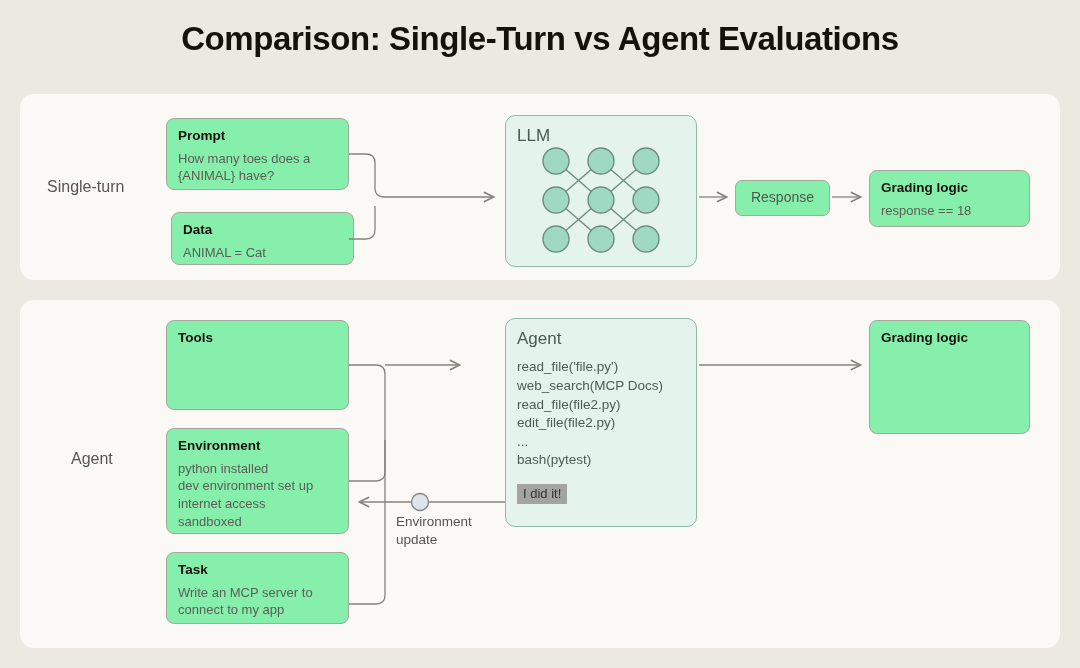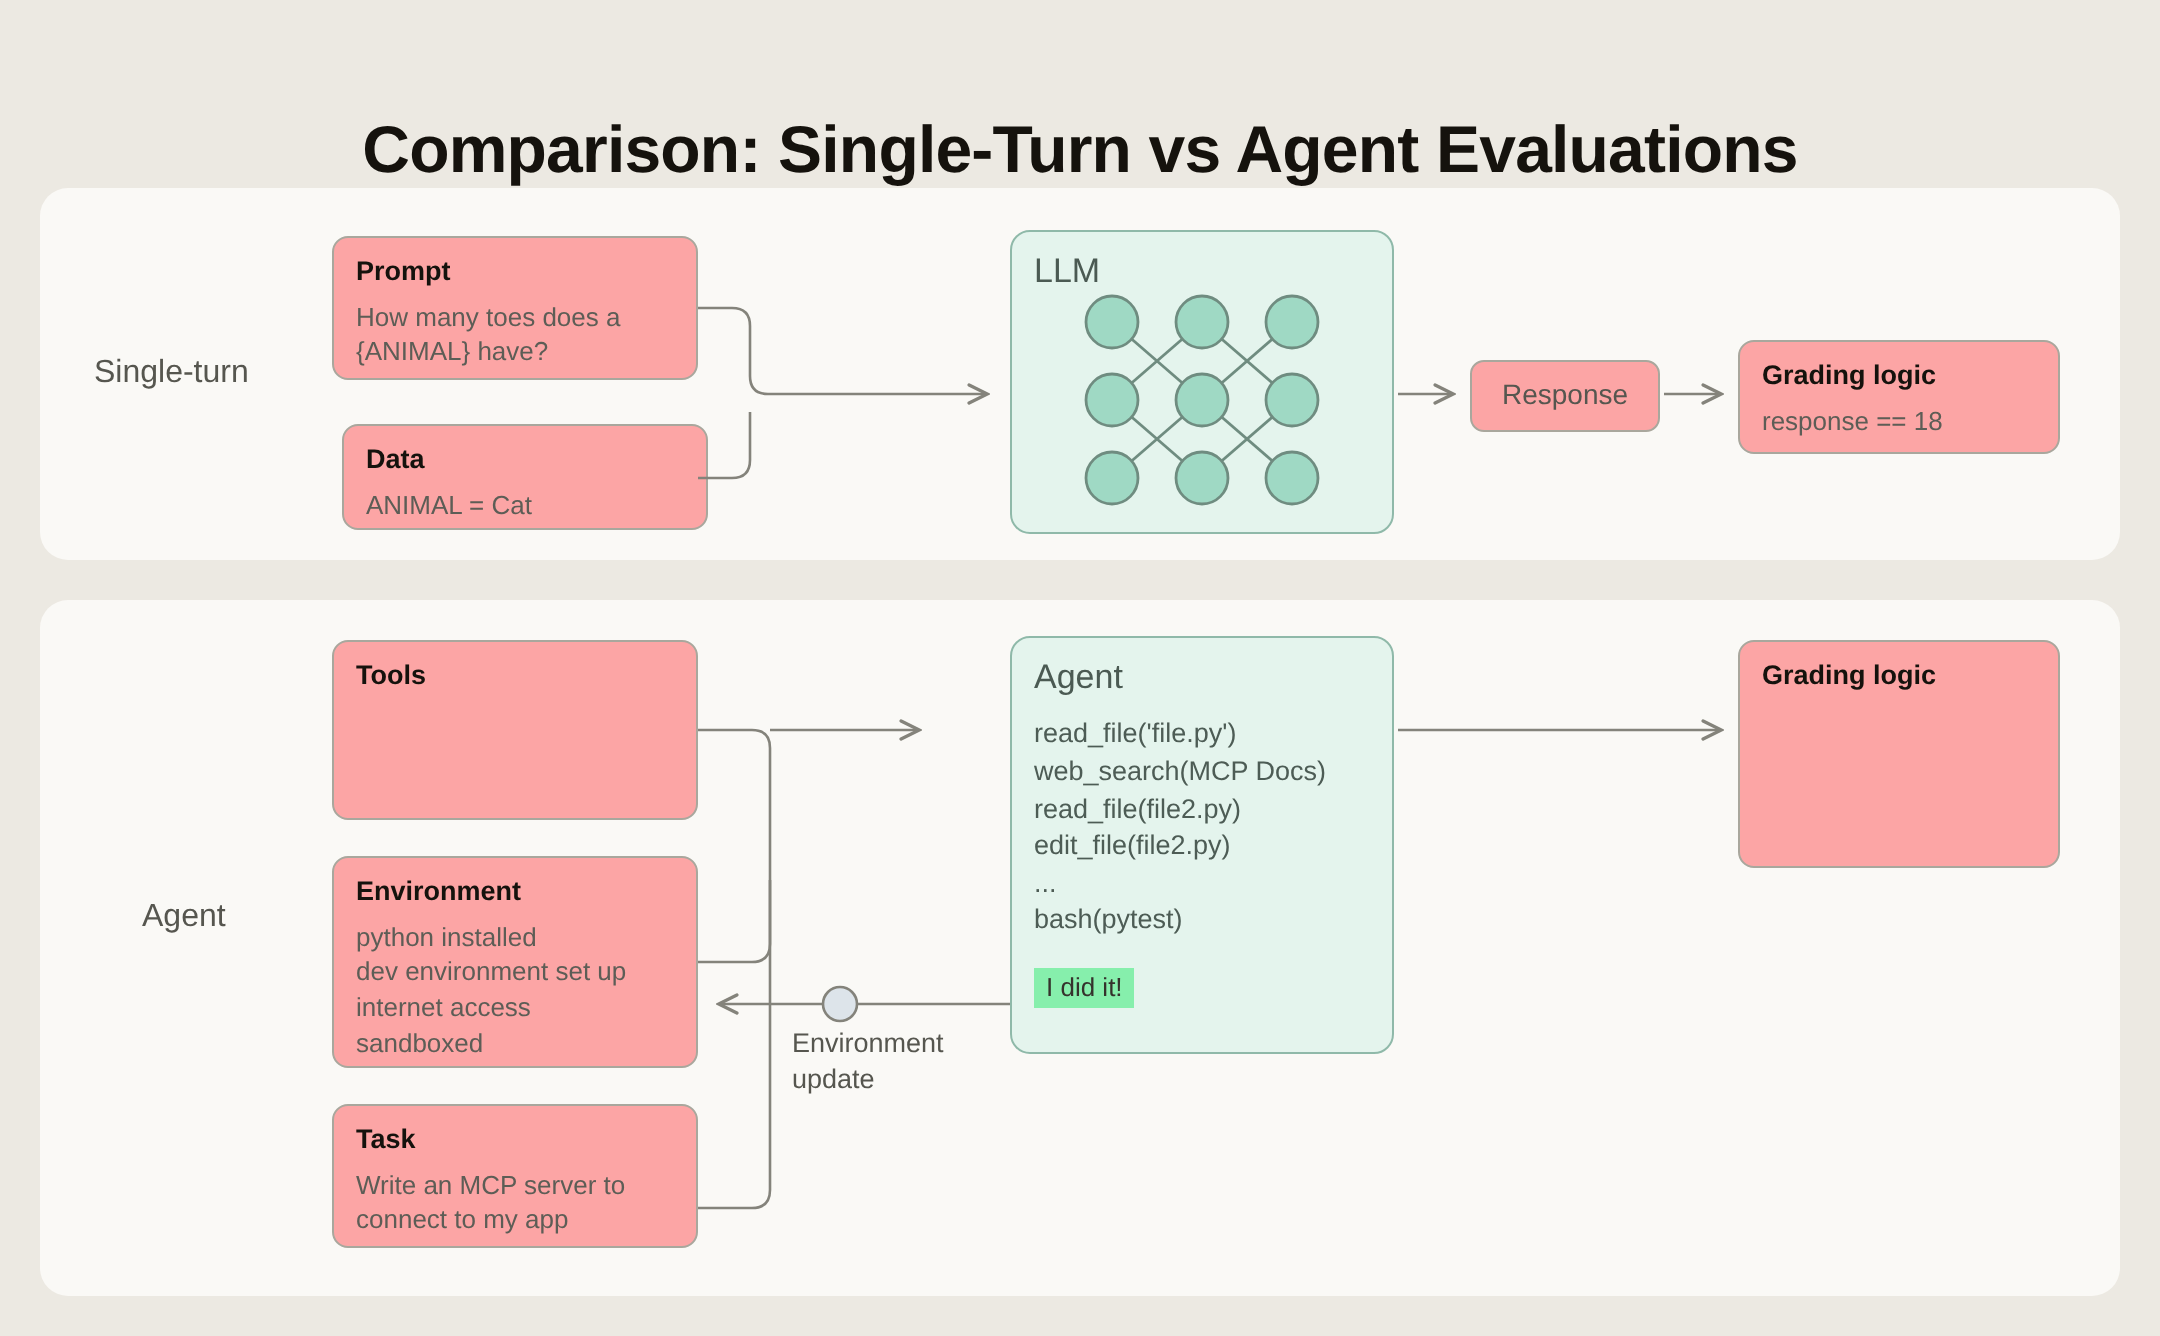--- a/index.html
+++ b/index.html
@@ -18,21 +18,20 @@
   #page-title {
     position: absolute;
     top: 20px;
     left: 0;
     width: 1080px;
     text-align: center;
     font-size: 33px;
     font-weight: bold;
     color: #15120d;
     letter-spacing: -0.4px;
-    margin-top: 36px;
   }
 
   .panel {
     position: absolute;
     left: 20px;
     width: 1040px;
     background: #faf9f6;
     border-radius: 14px;
   }
   #panel-single { top: 94px; height: 186px; }
@@ -45,21 +44,21 @@
   }
   #row-label-single { left: 47px; top: 178px; }
   #row-label-agent  { left: 71px; top: 450px; }
 
   
   .node {
     position: absolute;
     box-sizing: border-box;
     border: 1px solid #a9a79d;
     border-radius: 8px;
-    background: #fca5a5;
+    background: #86efac;
     padding: 9px 11px 10px 11px;
   }
   .node .title {
     font-size: 13.5px;
     font-weight: bold;
     color: #15120d;
     line-height: 1.25;
     margin-bottom: 5px;
   }
   .node .body {
@@ -111,21 +110,21 @@
 
   
   #node-tools       { left: 166px; top: 320px; width: 183px; height: 90px; }
   #node-environment { left: 166px; top: 428px; width: 183px; height: 106px; }
   #node-task        { left: 166px; top: 552px; width: 183px; height: 72px; }
   #node-agent       { left: 505px; top: 318px; width: 192px; height: 209px; }
   #node-grading-agent { left: 869px; top: 320px; width: 161px; height: 114px; }
 
   #agent-badge {
     display: inline-block;
-    background: #86efac;
+    background: #a3a3a3;
     color: #35322c;
     font-size: 13px;
     padding: 2px 6px 3px 6px;
     margin-top: 14px;
   }
 
   #env-update-label {
     position: absolute;
     left: 396px;
     top: 513px;

